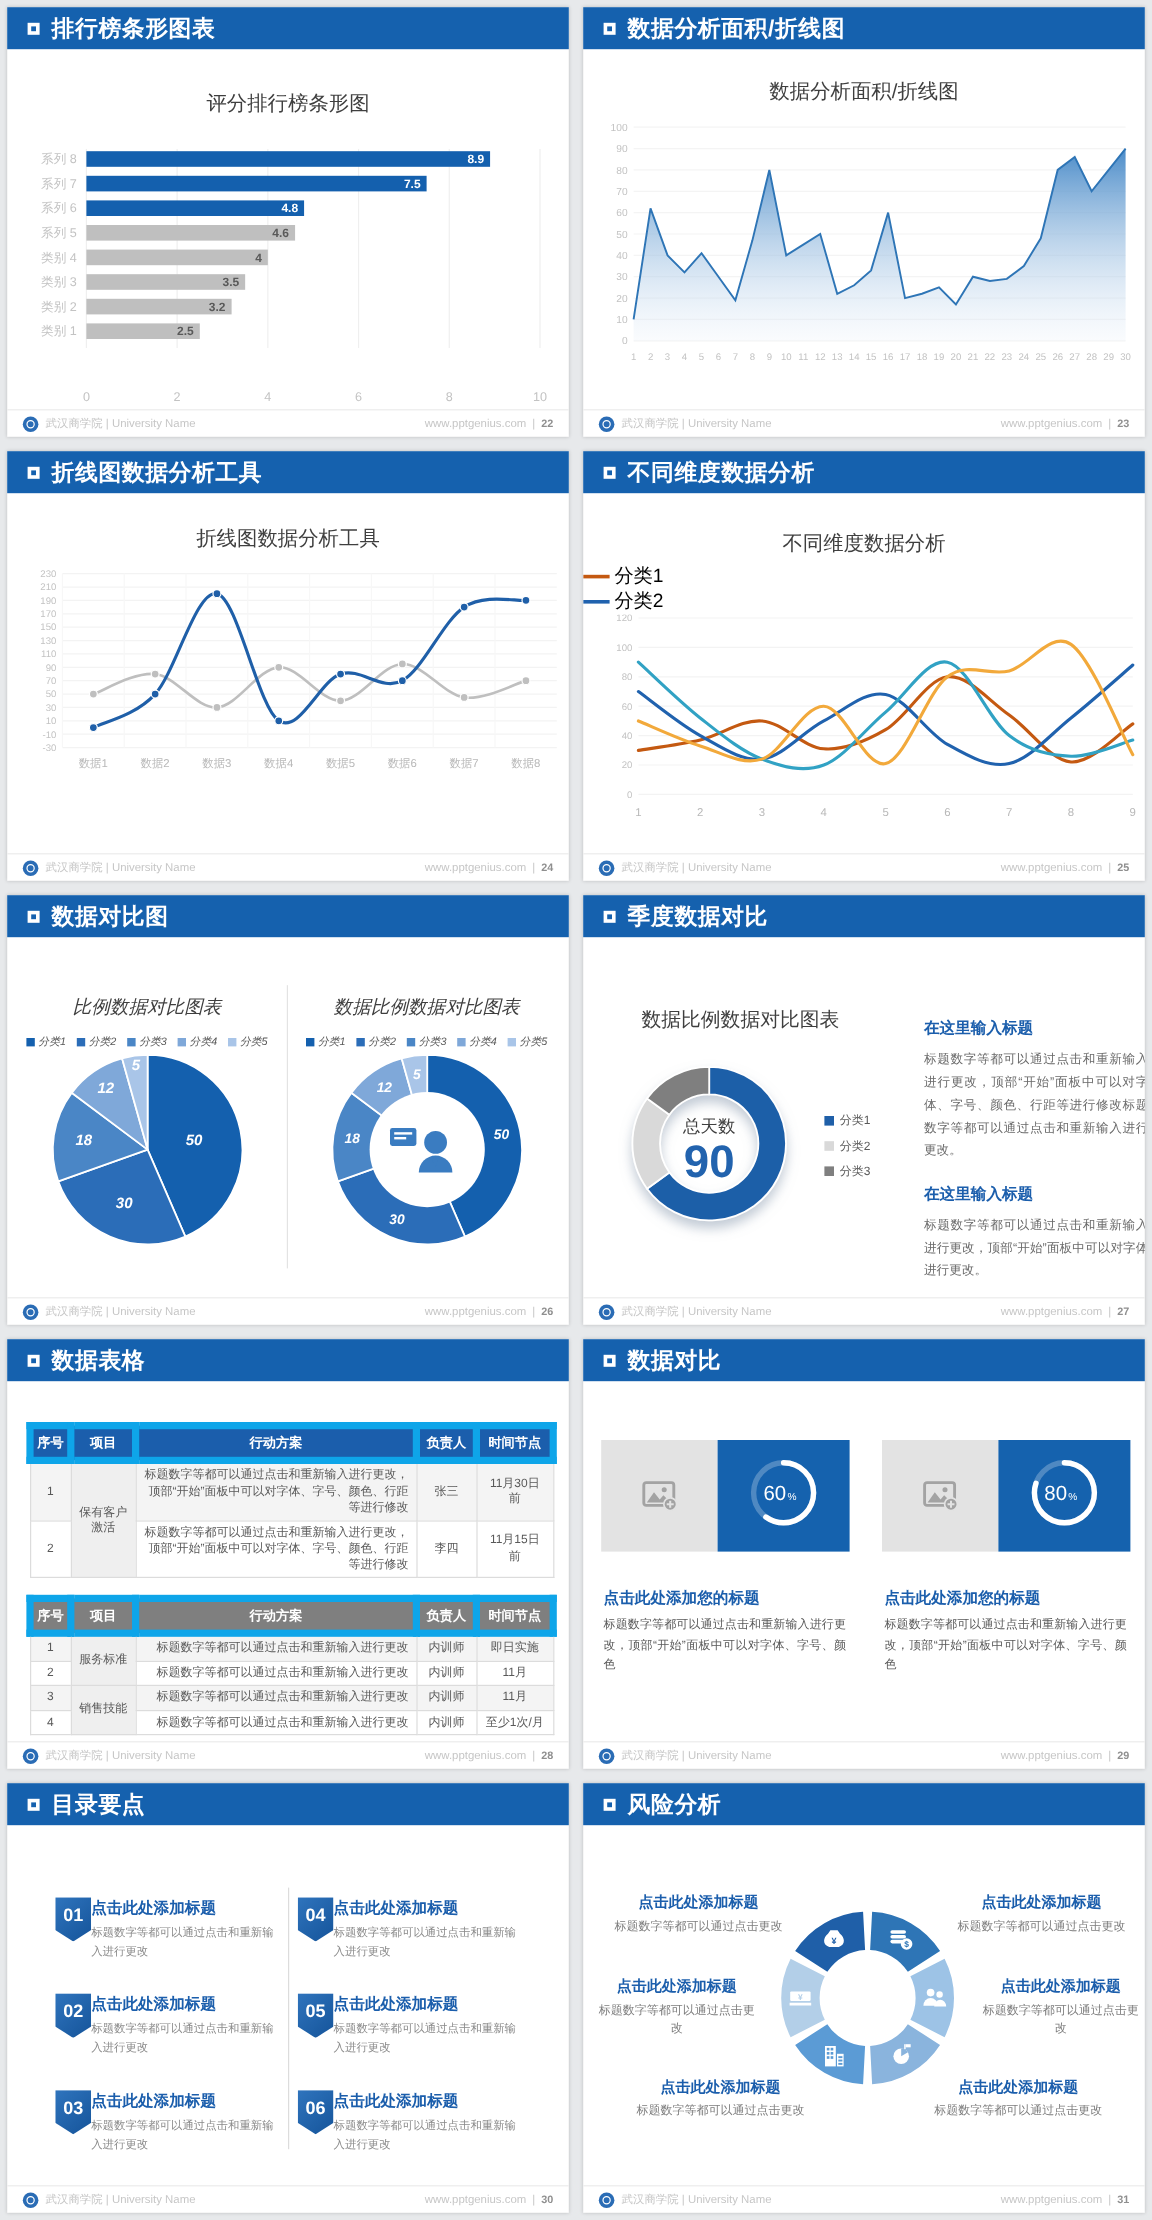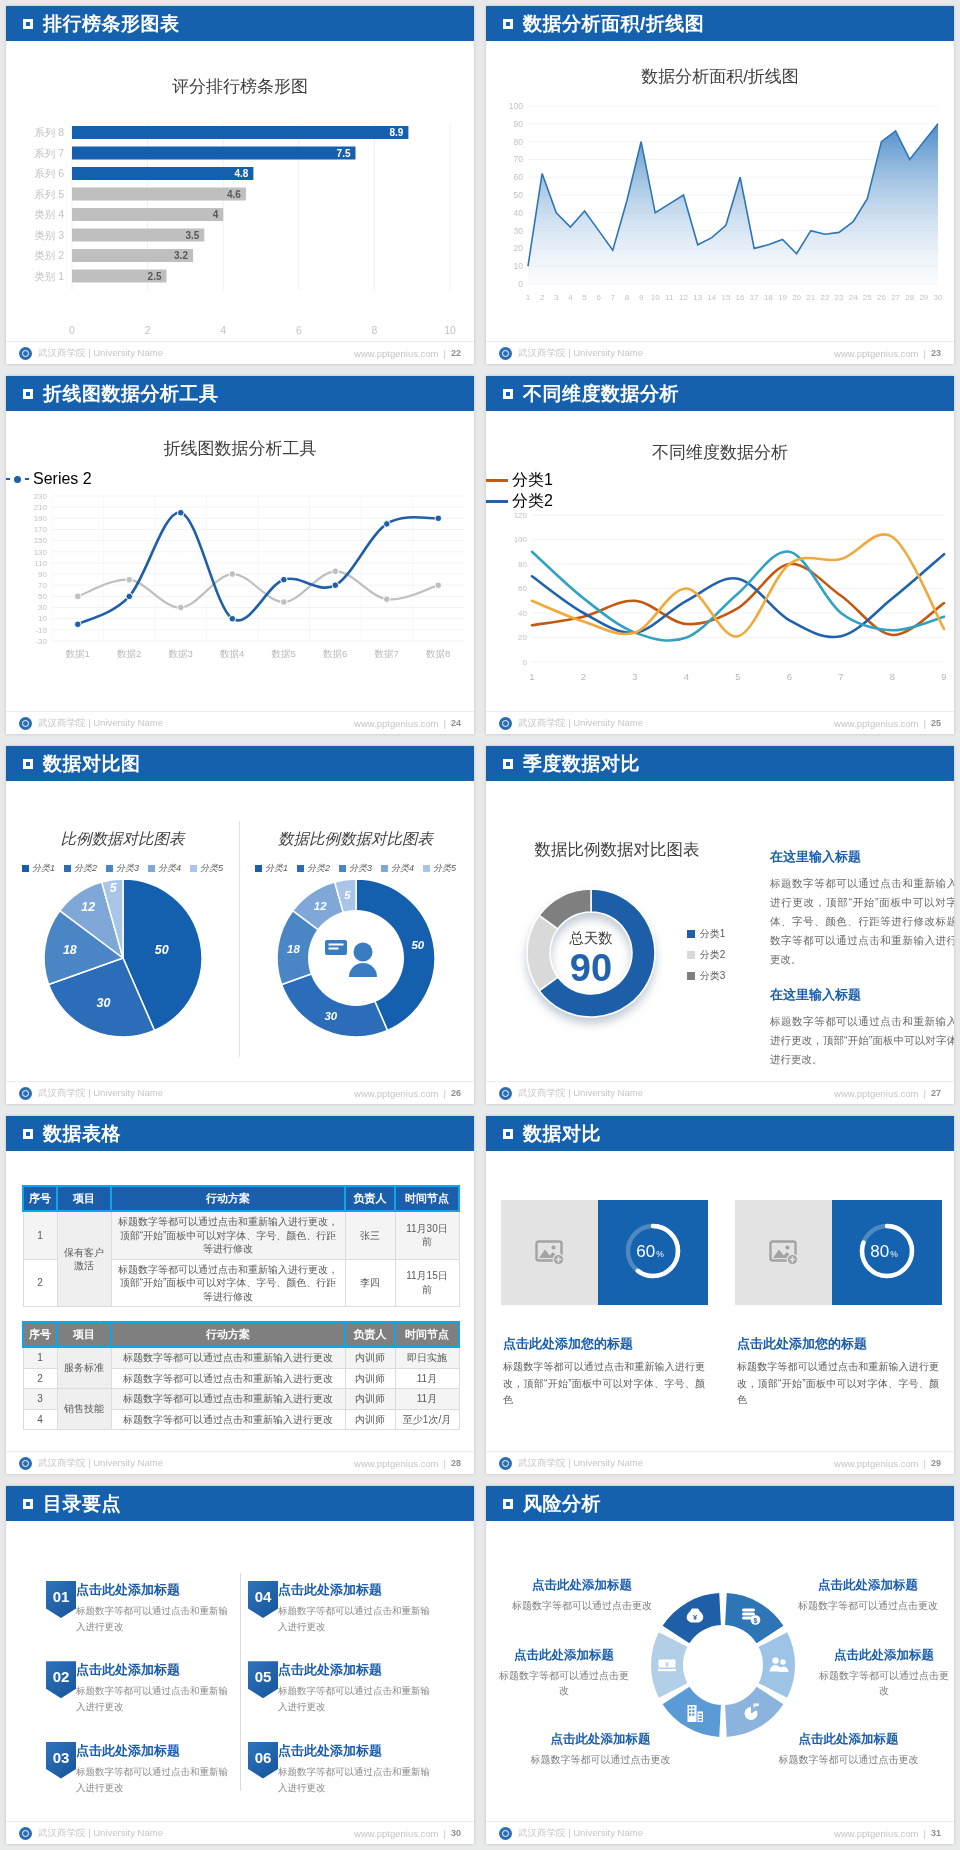--- a/index.html
+++ b/index.html
@@ -52,32 +52,32 @@
   .d2flex { display:flex; align-items:center; justify-content:center; gap:14px; margin-top:12px; }
   .d2lg { display:flex; flex-direction:column; gap:7px; font-size:10px; color:#595959; text-align:left; }
   .d2lg .lgi { gap:5px; }
   .d2sw { width:8px; height:8px; }
   .s6right { position:absolute; left:284px; top:44px; width:187px;margin-top:23px; }
   .s6right h3 { color:#1b5eac; font-size:13px; margin:0 0 8px 0; }
   .s6right p { font-size:10.5px; color:#6a6a6a; line-height:1.8; margin:0 0 18px 0; text-align:justify; }
   
   .s7 { padding:34px 16px 0 16px; }
   .ptable { border-collapse:collapse; width:436px; font-size:10px; color:#595959; table-layout:fixed; }
-  .ptable th { font-size:11px; color:#fff; font-weight:bold; padding:4px 2px; border:2px solid #0ea5e9; }
+  .ptable th { font-size:11px; color:#fff; font-weight:bold; padding:4px 2px; border:6px solid #0ea5e9; }
   .ptable.blue thead th { background:#1b5eac; }
   .ptable.gray thead th { background:#7f7f7f; }
   .ptable td { border:1px solid #dcdcdc; padding:3px 6px; text-align:center; line-height:1.35; background:#fff; }
   .ptable tbody tr:nth-child(odd) td { background:#f4f4f4; }
-  .ptable td.act { text-align:center;margin-top:19px; }
+  .ptable td.act { text-align:right;margin-top:19px; }
   .ptable td.proj { background:#efefef !important; }
   .tgap { height:14px; }
   
   .s8 { padding:49px 0 0 15px; display:flex; gap:27px; }
   .cardcol { width:207px; }
-  .card { width:207px; height:105px; display:flex; }
+  .card { width:207px; height:93px; display:flex; }
   .cardimg { width:97px; background:#e3e3e3; display:flex; align-items:center; justify-content:center; }
   .cardblue { width:110px; background:#1562ae; display:flex; align-items:center; justify-content:center; }
   .cardcol h3 { color:#1b5eac; font-size:13px; margin:30px 0 0 2px; }
   .cardcol p { font-size:10px; color:#595959; line-height:1.65; margin:6px 0 0 2px; width:202px; text-align:justify; }
   
   .s9 { padding-top:60px; display:flex; }
   .s9col { width:220px; padding-left:40px; display:flex; flex-direction:column; gap:26px; }
   .s9col.second { padding-left:22px; }
   .vdiv9 { position:absolute; left:234px; top:52px; bottom:30px; width:1px; background:#dcdcdc; }
   .titem { display:flex; }
@@ -242,26 +242,20 @@
   </section>
 
   <section class="slide">
     <header class="shead">
       <span class="sq"></span>
       <h1 class="stitle">折线图数据分析工具</h1>
     </header>
     <div class="scontent">
       <h2 class="ctitle t3">折线图数据分析工具</h2>
       <div class="chart c3"><div class="lg3">
-            <span class="lgi">
-              <i class="dash" style="background:#1f5fa8"></i>
-              <i class="dot" style="background:#1f5fa8"></i>
-              <i class="dash" style="background:#1f5fa8"></i>
-              <span>Series 2</span>
-            </span>
           </div><svg width="464" height="182" viewBox="0 0 464 182">
             <line x1="44" y1="8.0" x2="456" y2="8.0" stroke="#f3f3f3"></line>
             <text x="39" y="10.8" font-size="8" fill="#c3c3c3" text-anchor="end" font-family="Liberation Sans, sans-serif">230</text>
             <line x1="44" y1="19.2" x2="456" y2="19.2" stroke="#f3f3f3"></line>
             <text x="39" y="21.95384615384616" font-size="8" fill="#c3c3c3" text-anchor="end" font-family="Liberation Sans, sans-serif">210</text>
             <line x1="44" y1="30.3" x2="456" y2="30.3" stroke="#f3f3f3"></line>
             <text x="39" y="33.107692307692304" font-size="8" fill="#c3c3c3" text-anchor="end" font-family="Liberation Sans, sans-serif">190</text>
             <line x1="44" y1="41.5" x2="456" y2="41.5" stroke="#f3f3f3"></line>
             <text x="39" y="44.26153846153845" font-size="8" fill="#c3c3c3" text-anchor="end" font-family="Liberation Sans, sans-serif">170</text>
             <line x1="44" y1="52.6" x2="456" y2="52.6" stroke="#f3f3f3"></line>

